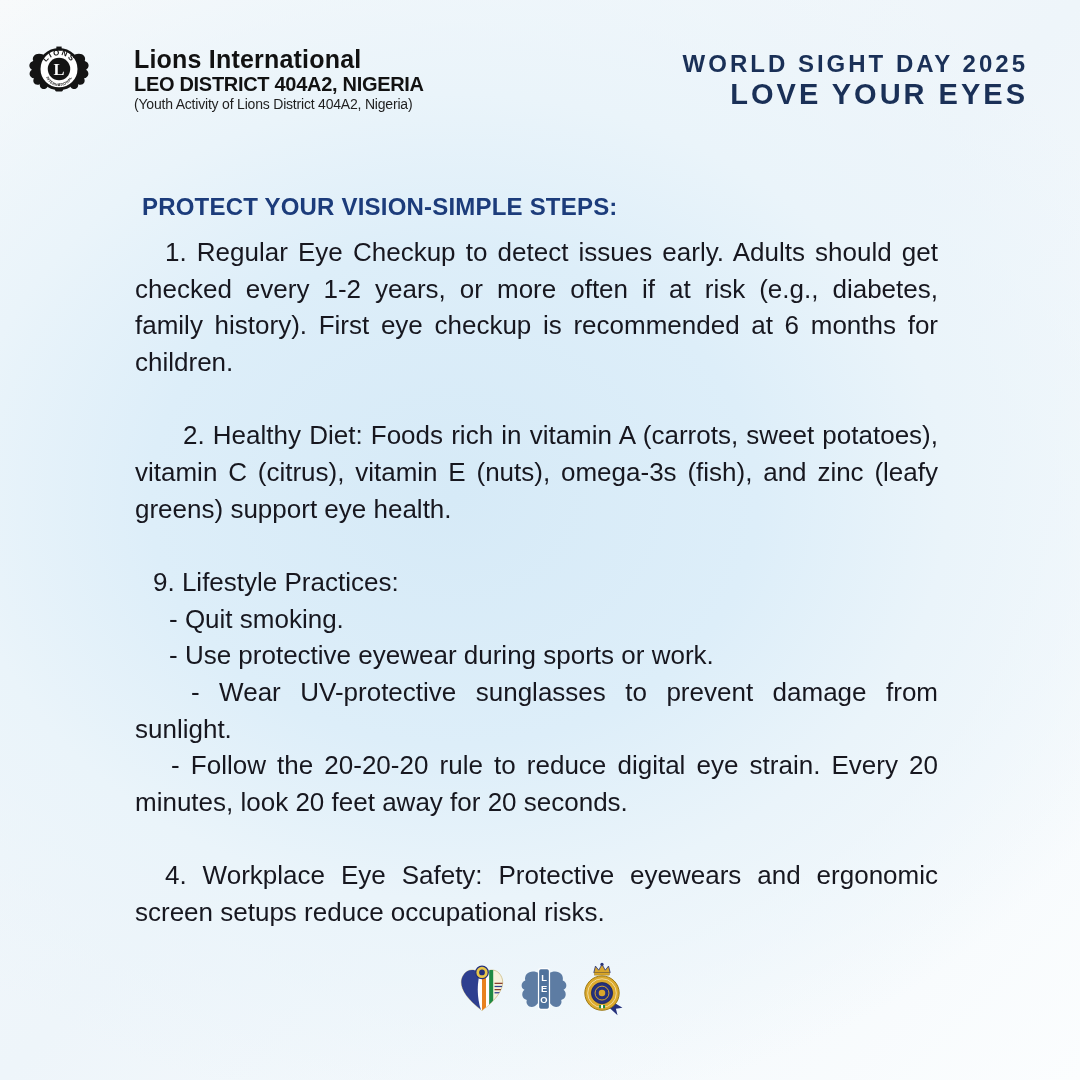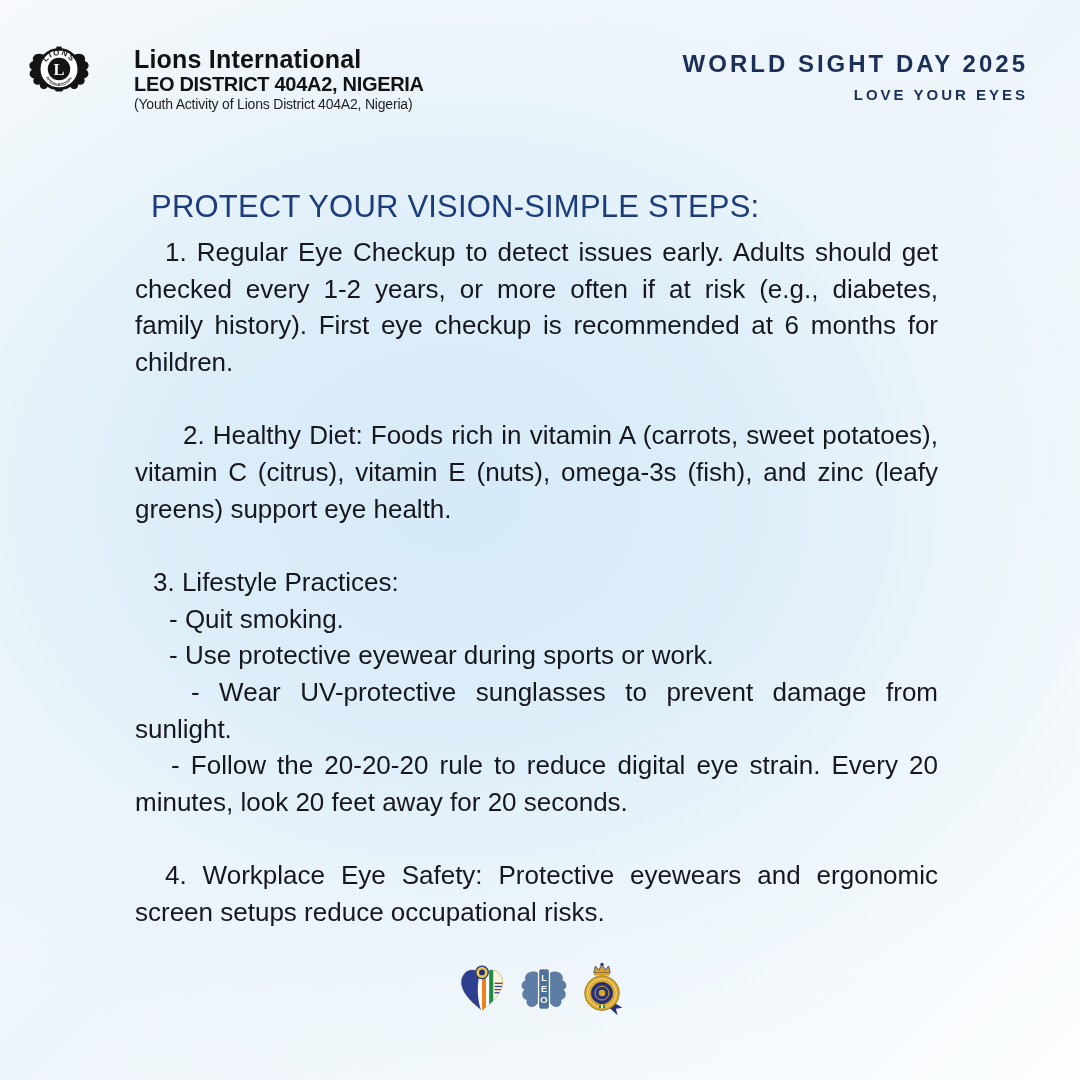--- a/index.html
+++ b/index.html
@@ -23,30 +23,30 @@
   .org-text { padding-top: 18px; color: #121212; margin-left: 32px; }
   .org-name { font-size: 25px; font-weight: bold; letter-spacing: 0.2px; line-height: 26px; }
   .org-district { font-size: 20px; font-weight: bold; letter-spacing: -0.3px; line-height: 23px; margin-top: 1px; }
   .org-sub { font-size: 14px; color: #1f1f1f; letter-spacing: -0.2px; line-height: 17px; }
 
   .header-right {
     position: absolute; right: 52px; top: 50px;
     text-align: right; color: #1a3057; font-weight: bold;
   }
   .event-line1 { font-size: 24px; letter-spacing: 3px; line-height: 28px; }
-  .event-line2 { font-size: 15px; letter-spacing: 3px; line-height: 27px; margin-top: 3px; }
+  .event-line2 { font-size: 29px; letter-spacing: 3px; line-height: 27px; margin-top: 3px; }
 
   
   .content {
     position: absolute; left: 135px; top: 190px; width: 803px;
     color: #17171f; font-size: 26px; line-height: 36.6px;
   }
   .heading {
-    font-size: 31px; font-weight: normal; color: #1c3c7b;
-    letter-spacing: 0.2px; margin: 0 0 10px 16px; line-height: 34px;
+    font-size: 24px; font-weight: bold; color: #1c3c7b;
+    letter-spacing: 0.2px; margin: 0 0 10px 7px; line-height: 34px;
   }
   .para { margin: 0; text-align: justify; }
   .p-regular-checkup { text-indent: 30px; }
   .p-healthy-diet    { margin-top: 37px; text-indent: 48px; }
   .p-lifestyle       { margin-top: 37px; text-indent: 18px; text-align: left; }
   .p-quit            { text-indent: 34px; text-align: left; }
   .p-uv              { text-indent: 56px; }
   .p-eyewear         { text-indent: 34px; text-align: left; }
   .p-202020          { text-indent: 36px; }
   .p-workplace       { margin-top: 37px; text-indent: 30px; }
@@ -97,21 +97,21 @@
 
   <div class="header-right">
     <div class="event-line1">WORLD SIGHT DAY 2025</div>
     <div class="event-line2">LOVE YOUR EYES</div>
   </div>
 
   <div class="content">
     <h1 class="heading">PROTECT YOUR VISION-SIMPLE STEPS:</h1>
     <p class="para p-regular-checkup">1. Regular Eye Checkup to detect issues early. Adults should get checked every 1-2 years, or more often if at risk (e.g., diabetes, family history). First eye checkup is recommended at 6 months for children.</p>
     <p class="para p-healthy-diet">2. Healthy Diet: Foods rich in vitamin A (carrots, sweet potatoes), vitamin C (citrus), vitamin E (nuts), omega-3s (fish), and zinc (leafy greens) support eye health.</p>
-    <p class="para p-lifestyle">3. Lifestyle Practices:</p>
+    <p class="para p-lifestyle">9. Lifestyle Practices:</p>
     <p class="para p-quit">- Quit smoking.</p>
     <p class="para p-eyewear">- Use protective eyewear during sports or work.</p>
     <p class="para p-uv">- Wear UV-protective sunglasses to prevent damage from sunlight.</p>
     <p class="para p-202020">- Follow the 20-20-20 rule to reduce digital eye strain. Every 20 minutes, look 20 feet away for 20 seconds.</p>
     <p class="para p-workplace">4. Workplace Eye Safety: Protective eyewears and ergonomic screen setups reduce occupational risks.</p>
   </div>
 
   <div class="footer-logos">
 
     <svg width="54" height="52" viewBox="0 0 60 58" aria-hidden="true">

